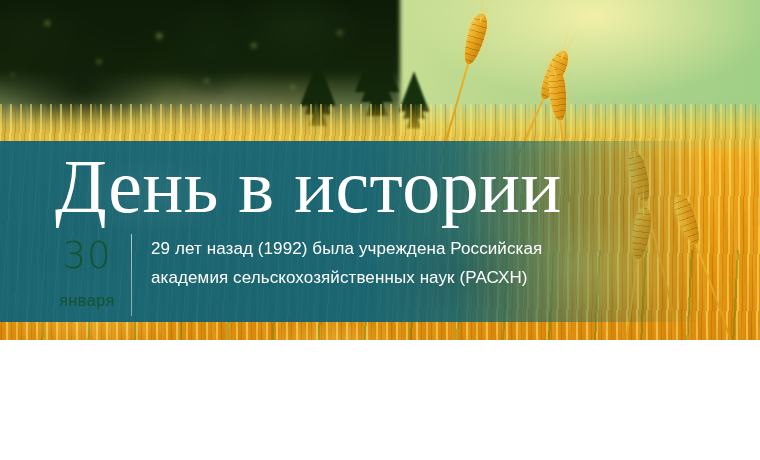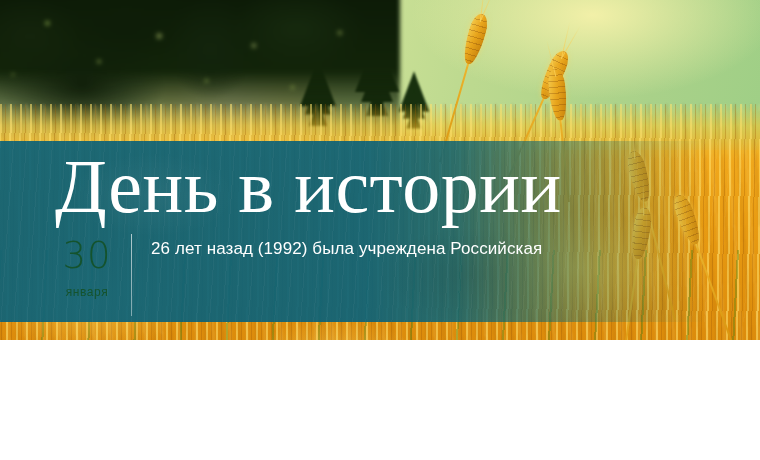--- a/index.html
+++ b/index.html
@@ -170,21 +170,21 @@
 
   .datecol{
     position:absolute;left:48px;top:236px;width:78px;
     text-align:center;color:#14532d;
   }
   .date-num{
     font-size:37px;line-height:40px;font-weight:300;letter-spacing:1px;
     font-family:"DejaVu Sans","Liberation Sans",sans-serif;
   }
   .date-mon{
-    font-size:12px;line-height:14px;letter-spacing:.6px;margin-top:9px;
+    font-size:16px;line-height:14px;letter-spacing:.6px;margin-top:18px;
     font-family:"Liberation Sans",sans-serif;
   }
 
   .vdivider{
     position:absolute;left:131px;top:234px;width:1px;height:82px;
     background:linear-gradient(180deg,rgba(255,255,255,.65),rgba(255,255,255,.42));
   }
 
   .body-text{
     position:absolute;left:151px;top:234px;width:520px;
@@ -269,16 +269,17 @@
   <div class="title">День в истории</div>
 
   <div class="datecol">
     <div class="date-num">30</div>
     <div class="date-mon">января</div>
   </div>
 
   <div class="vdivider"></div>
 
   <div class="body-text">
-    <span class="ln">26 лет назад (1992) была учреждена Российская</span>
+    <span class="ln">29 лет назад (1992) была учреждена Российская</span>
+    <span class="ln">академия сельскохозяйственных наук (РАСХН)</span>
   </div>
 
 </div>
 
 </body></html>

